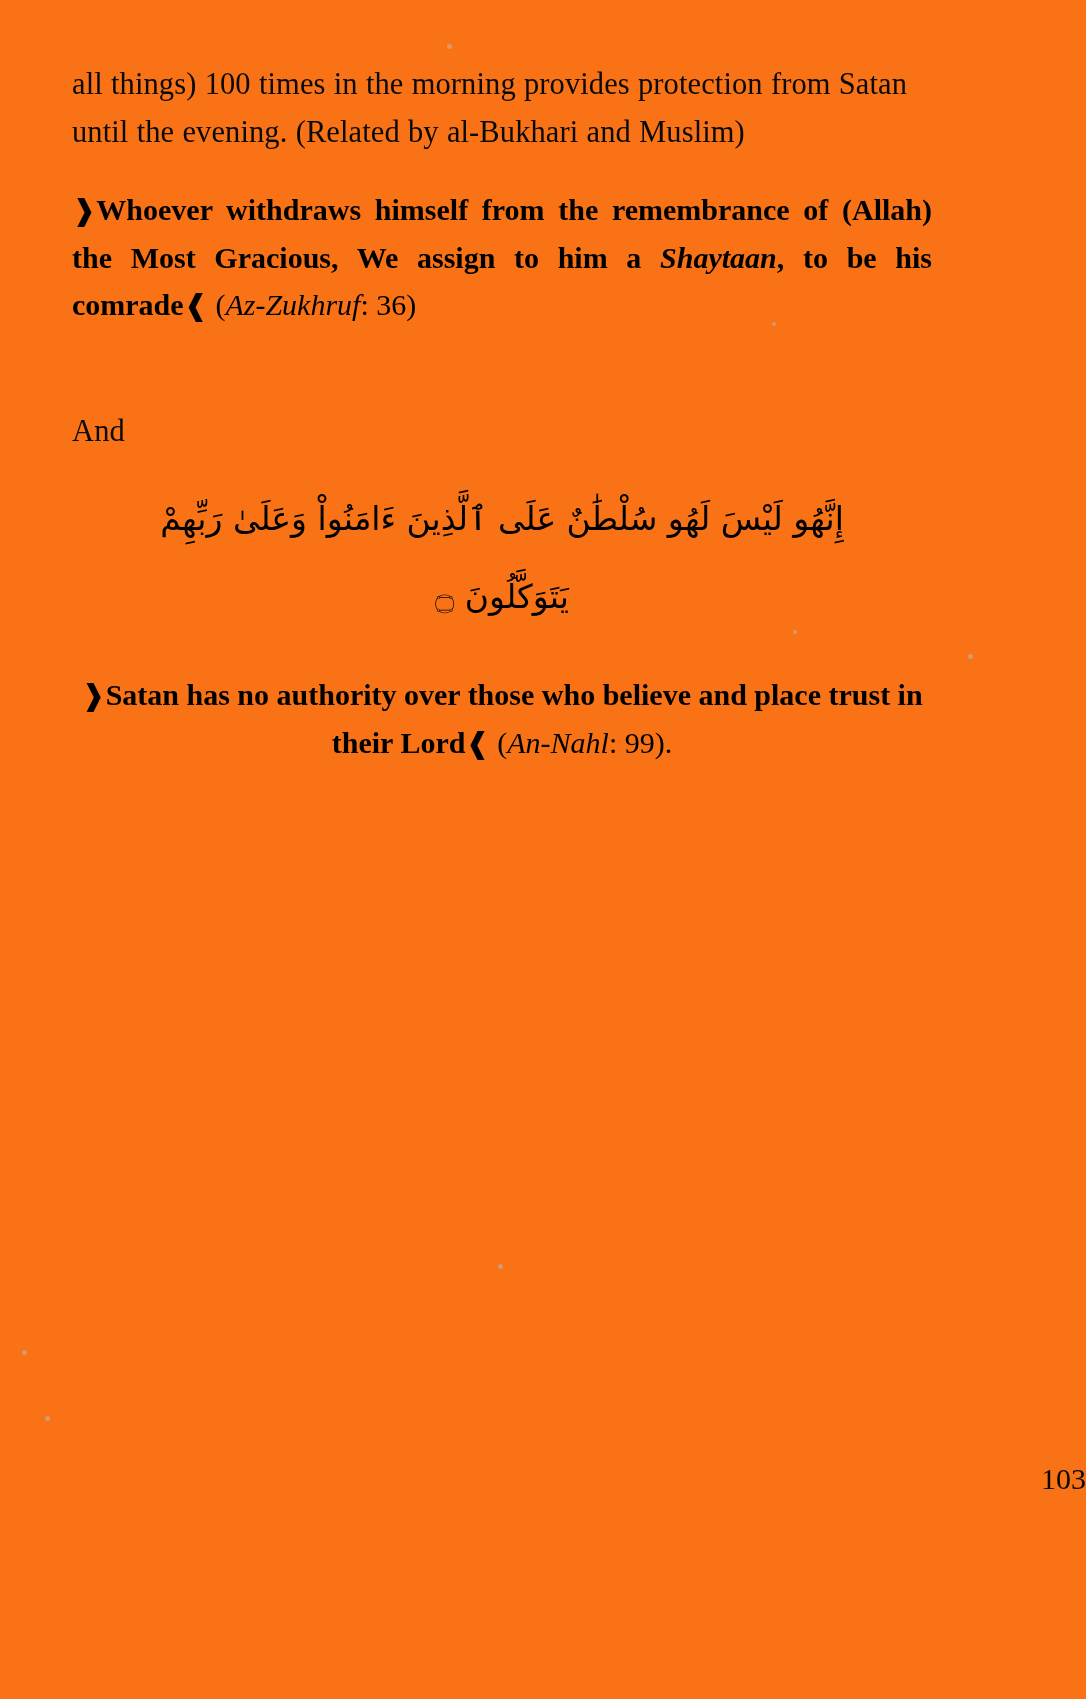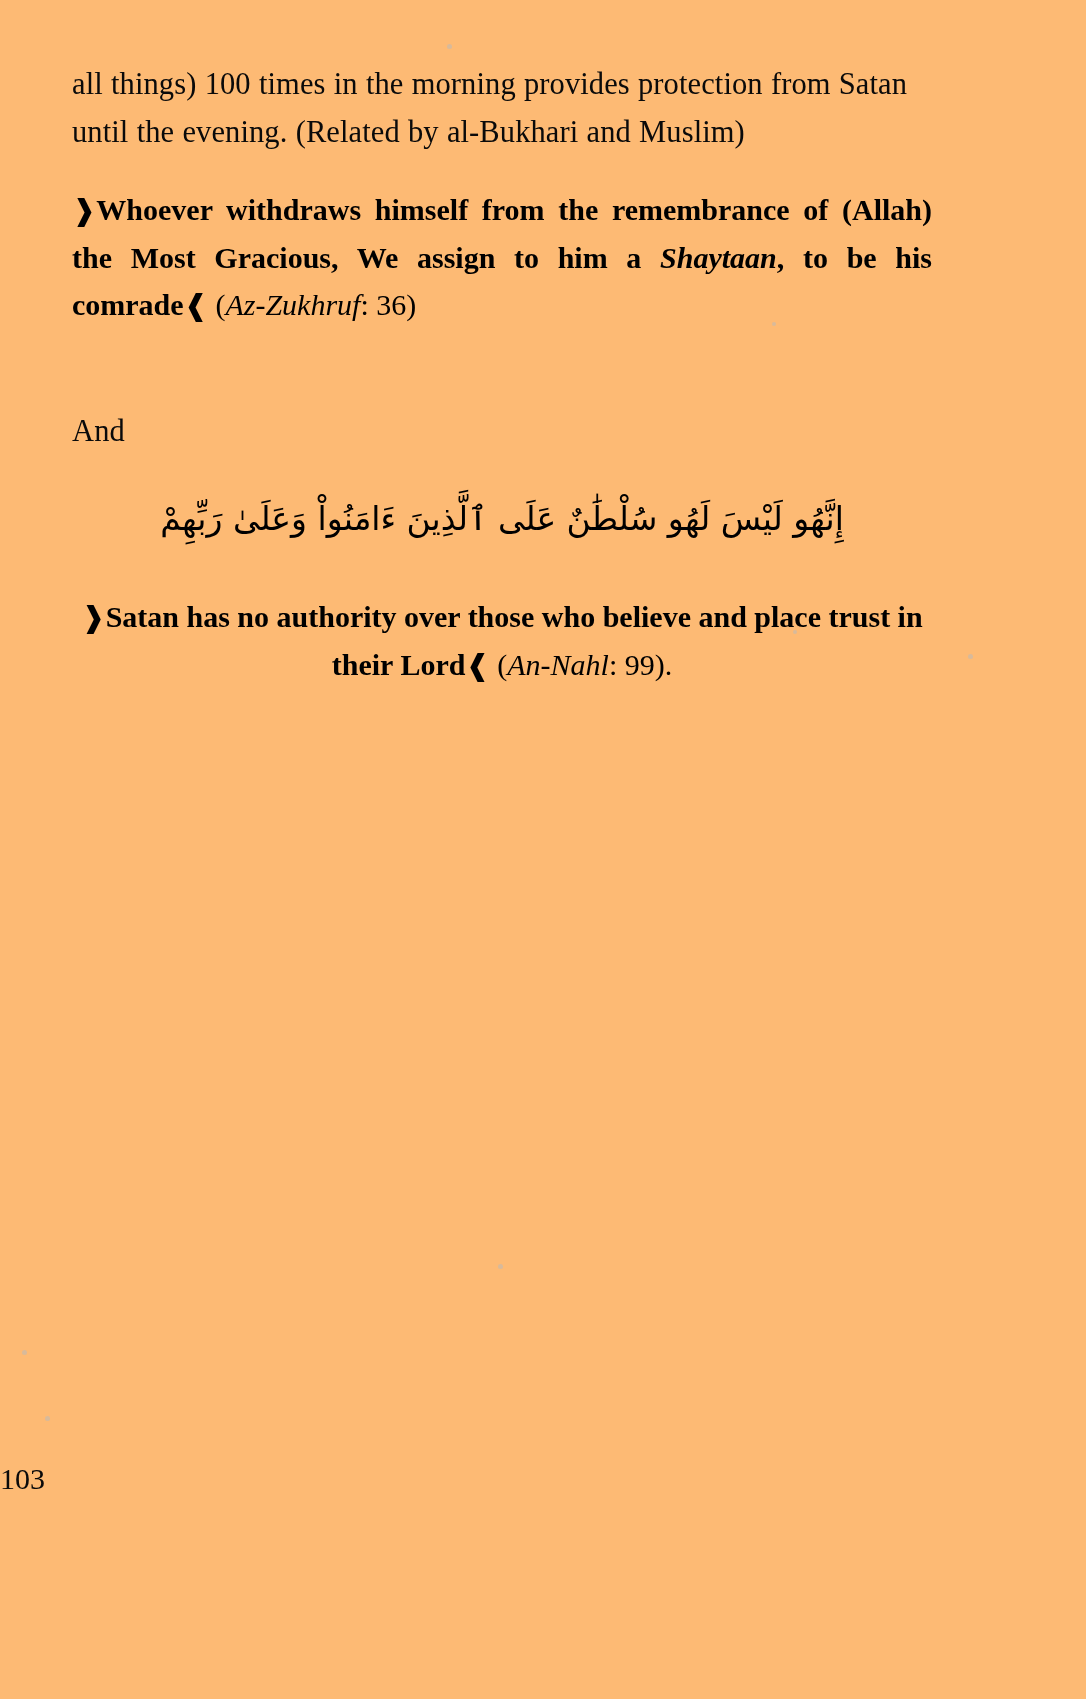--- a/index.html
+++ b/index.html
@@ -12,21 +12,21 @@
     height: 1699px;
     position: relative;
     font-family: "Liberation Serif", "DejaVu Serif", serif;
     color: #000000;
     overflow: hidden;
   }
 
   .page {
     position: absolute;
     inset: 0;
-    background: #fdba74;
+    background: #f97316;
   }
 
   .content {
     position: absolute;
     left: 72px;
     top: 60px;
     width: 860px;
   }
 
   
@@ -110,21 +110,21 @@
     font-size: 30.5px;
     line-height: 44px;
   }
 
   
   .folio {
     position: absolute;
     left: 0;
     right: 0;
     top: 1462px;
-    text-align: left;
+    text-align: right;
     font-size: 30px;
     color: #0a0a0a;
   }
 
   
   .speck {
     position: absolute;
     background: #b9b9b9;
     border-radius: 50%;
     opacity: .55;
@@ -152,20 +152,21 @@
     <div class="translation t1">
       <span class="brk">❱</span><span>Whoever withdraws himself from the remembrance of</span>
       <span>(Allah) the Most Gracious, We assign to him a </span><span class="ital">Shaytaan</span><span>,</span>
       <span>to be his comrade</span><span class="brk">❰</span>
       <span class="src">(<span class="name">Az-Zukhruf</span>: <span>36</span>)</span>
     </div>
 
     <p class="para and-line">And</p>
 
     <div class="ayah ayah-2a">إِنَّهُو لَيْسَ لَهُو سُلْطَٰنٌ عَلَى ٱلَّذِينَ ءَامَنُواْ وَعَلَىٰ رَبِّهِمْ</div>
+    <div class="ayah ayah-2b">يَتَوَكَّلُونَ ۝</div>
 
     <div class="translation t2">
       <span class="brk">❱</span><span>Satan has no authority over those who believe and place</span>
       <span>trust in their Lord</span><span class="brk">❰</span>
       <span class="src">(<span class="name">An-Nahl</span>: <span>99</span>).</span>
     </div>
 
   </div>
 
   <div class="folio">103</div>

